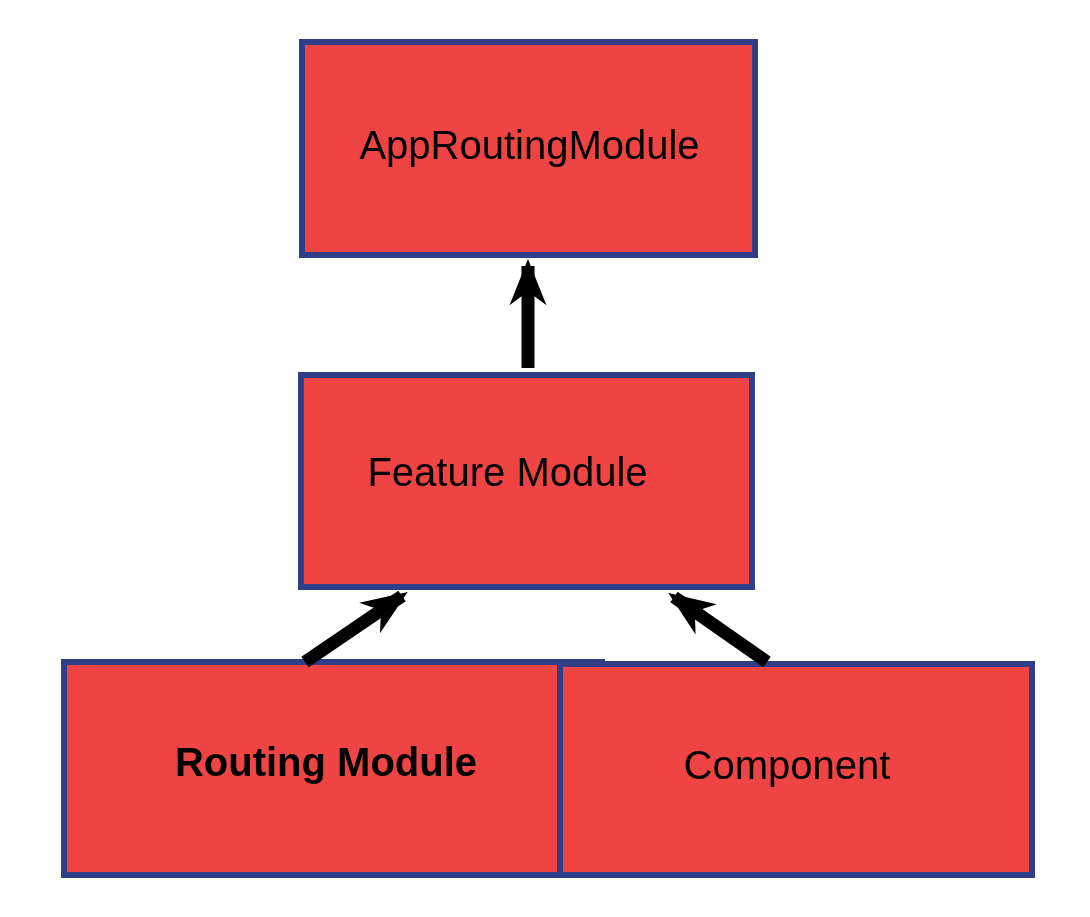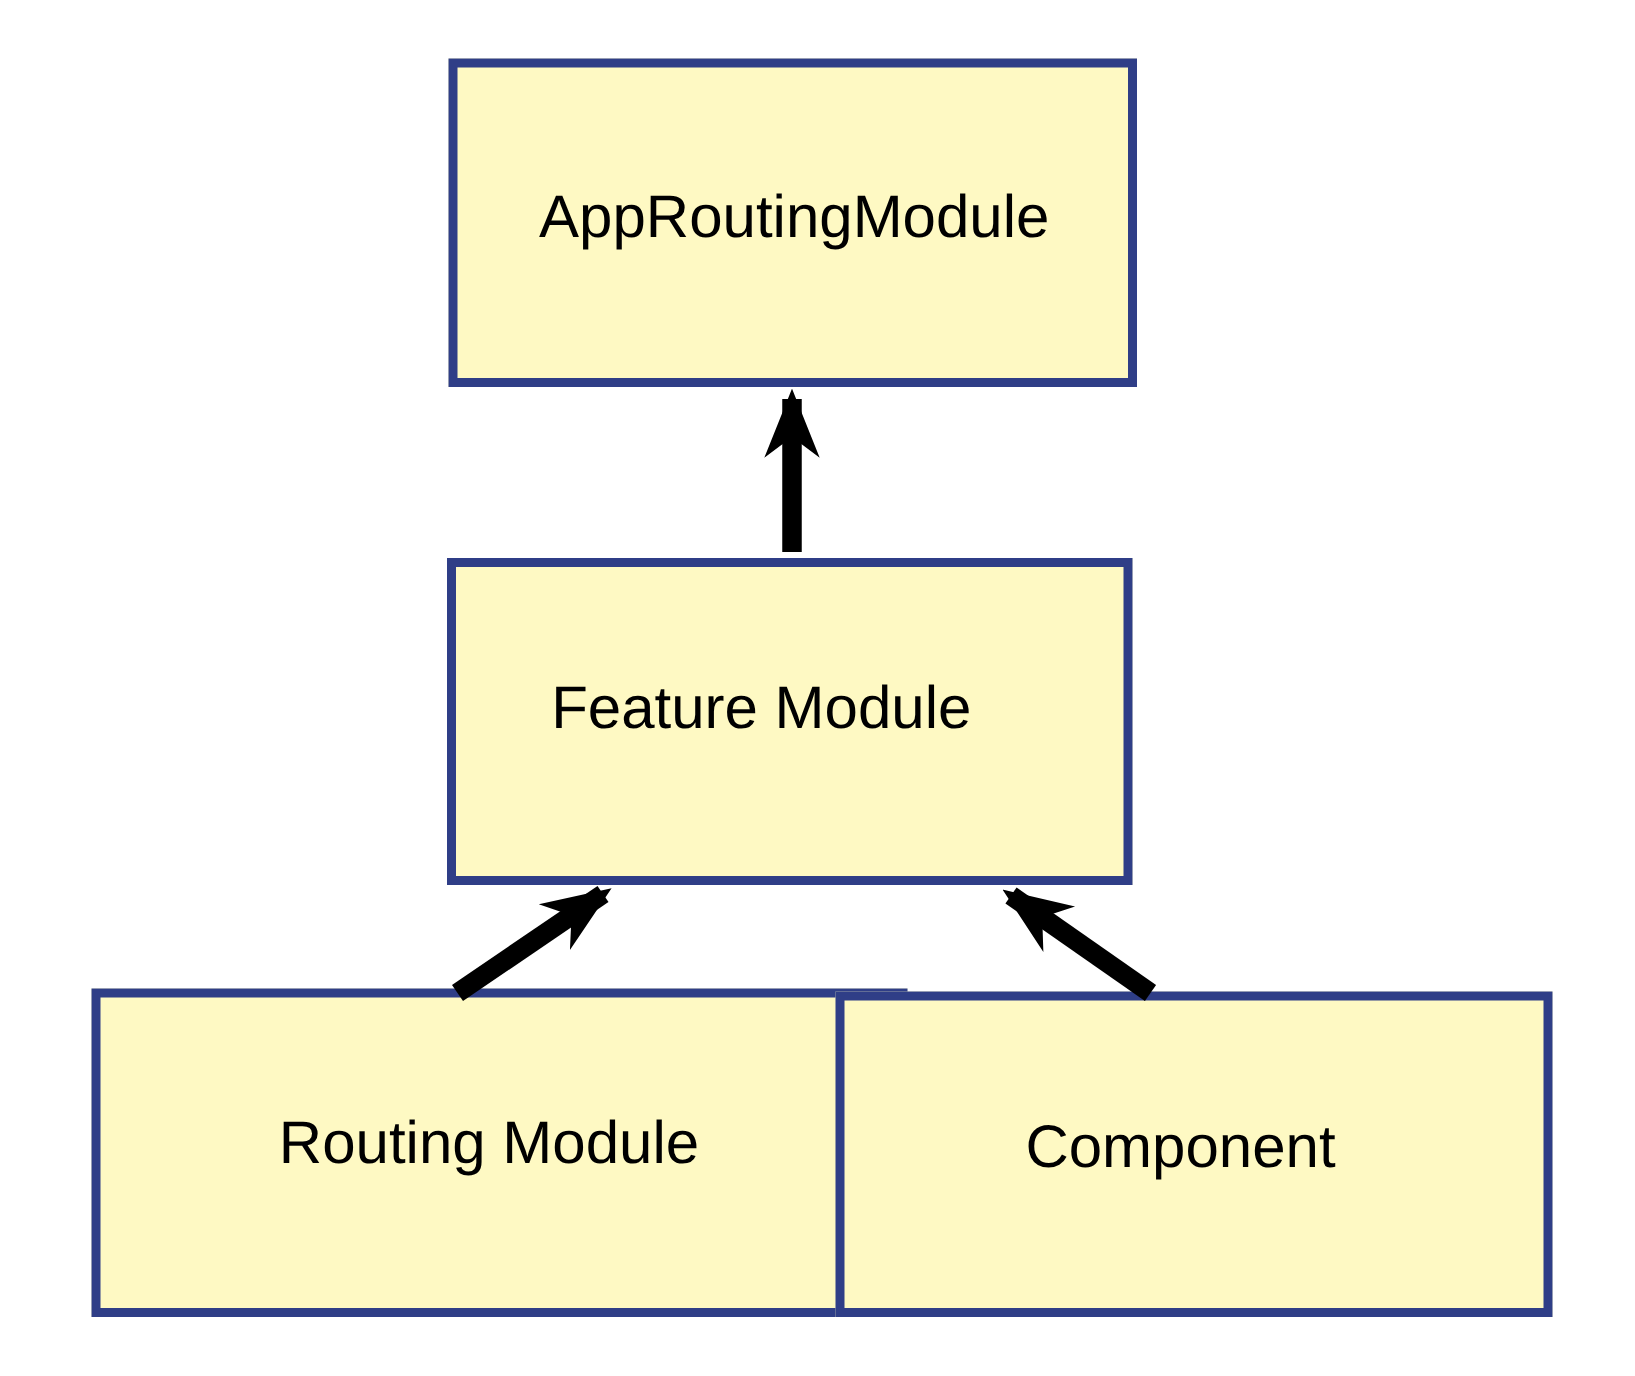--- a/index.html
+++ b/index.html
@@ -12,35 +12,35 @@
     width: 1090px;
     height: 917px;
     background: #ffffff;
     overflow: hidden;
     font-family: "Liberation Sans", "DejaVu Sans", sans-serif;
   }
   .box {
     position: absolute;
     box-sizing: border-box;
     border: 6px solid #2f3e87;
-    background: #fef9c3;
+    background: #ef4444;
     display: flex;
     align-items: center;
     justify-content: center;
   }
   .box .label {
     font-size: 40px;
     color: #000000;
     white-space: nowrap;
     line-height: 1;
   }
   
   .box-app       { left: 299px; top: 39px;  width: 459px; height: 219px; }
   .box-feature   { left: 298px; top: 372px; width: 457px; height: 218px; }
-  .box-routing   { left: 61px;  top: 659px; width: 544px; height: 219px; }
+  .box-routing   { left: 61px;  top: 659px; width: 544px; height: 219px; font-weight: bold; }
   .box-component { left: 557px; top: 661px; width: 478px; height: 217px; }
   
   .box-app .label       { transform: translate(1px, -4px); }
   .box-feature .label   { transform: translate(-19px, -9px); text-align: center; }
   .box-routing .label   { transform: translate(-7px, -7px); }
   .box-component .label { transform: translate(-9px, -5px); }
 
   .arrows {
     position: absolute;
     left: 0;

